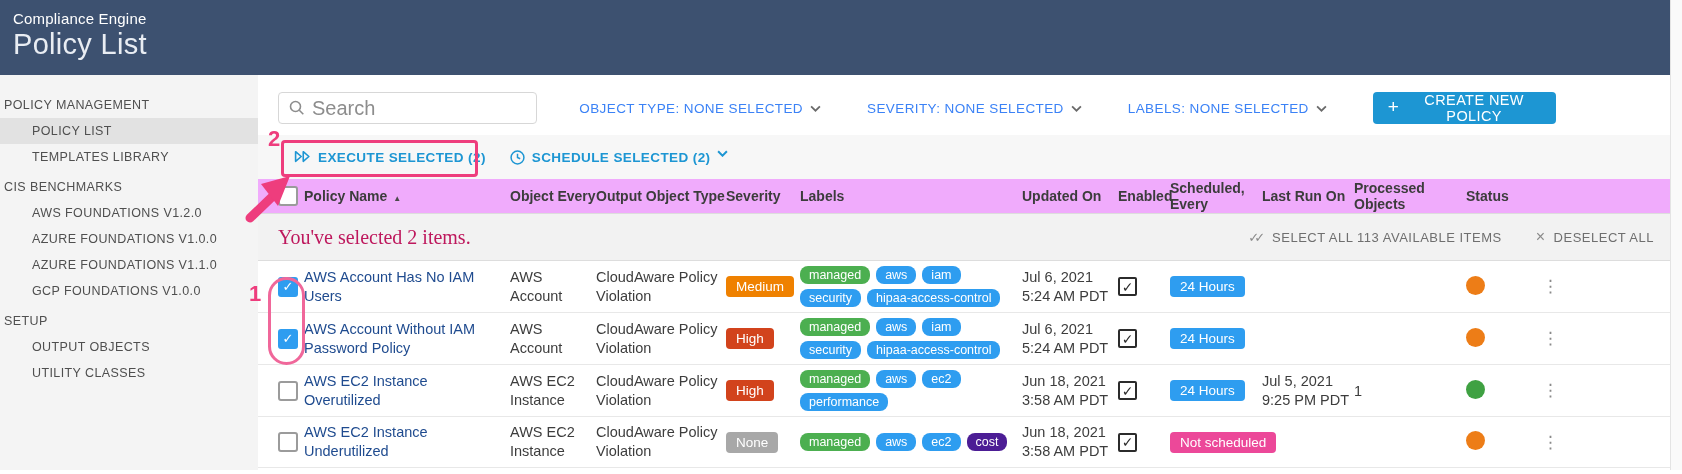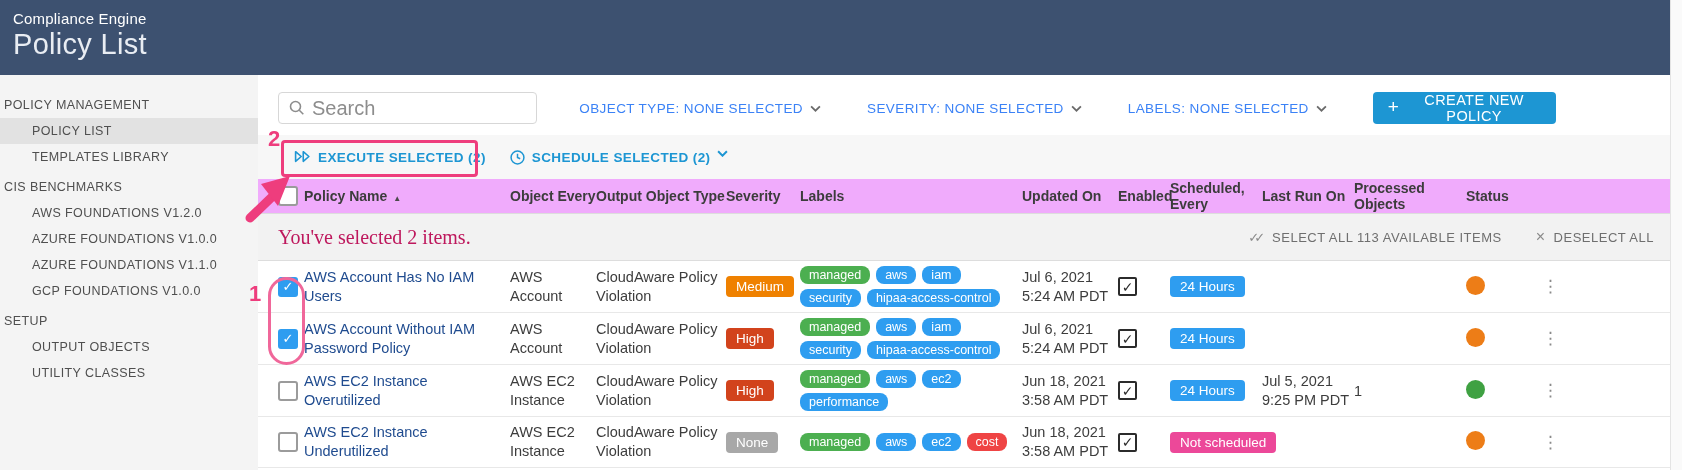--- a/index.html
+++ b/index.html
@@ -300,21 +300,21 @@
               </span>
             </div>
           <div><a class="policy-link">AWS EC2 Instance Underutilized</a></div>
           <div class="cell-wrap">AWS EC2 Instance</div>
           <div class="cell-wrap">CloudAware Policy Violation</div>
           <div><span class="badge" style="background-color: rgb(168, 168, 168);">None</span></div>
           <div class="labels-wrap">
             <span class="chip" style="background-color: rgb(76, 175, 80);">managed</span>
             <span class="chip" style="background-color: rgb(46, 157, 240);">aws</span>
             <span class="chip" style="background-color: rgb(46, 157, 240);">ec2</span>
-            <span class="chip" style="background-color: #ef4444;">cost</span>
+            <span class="chip" style="background-color: #4c1d95;">cost</span>
           </div>
           <div class="date2">
               <div>Jun 18, 2021</div>
               <div>3:58 AM PDT</div>
             </div>
           <div>
               <span class="en-box">
                 <span>✓</span>
               </span>
             </div>

